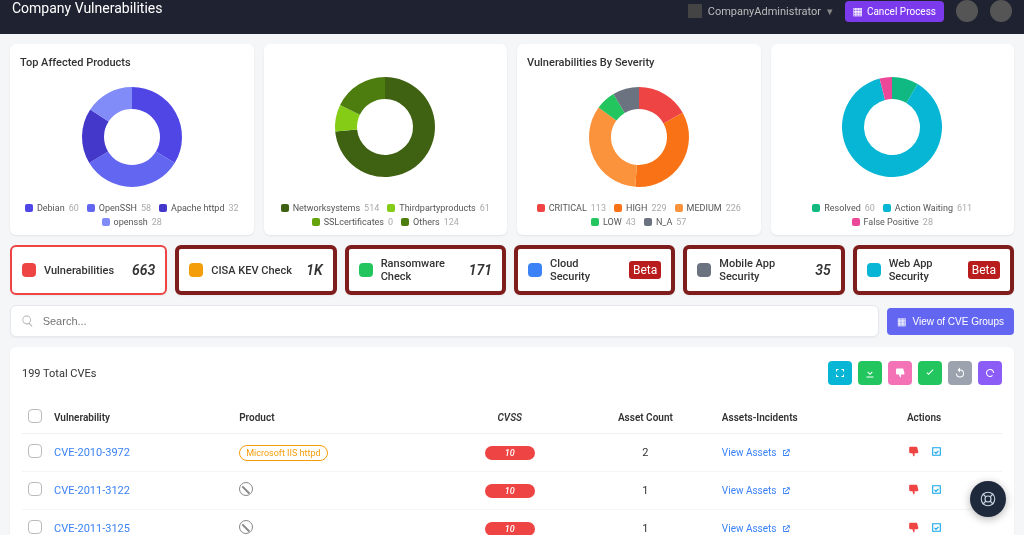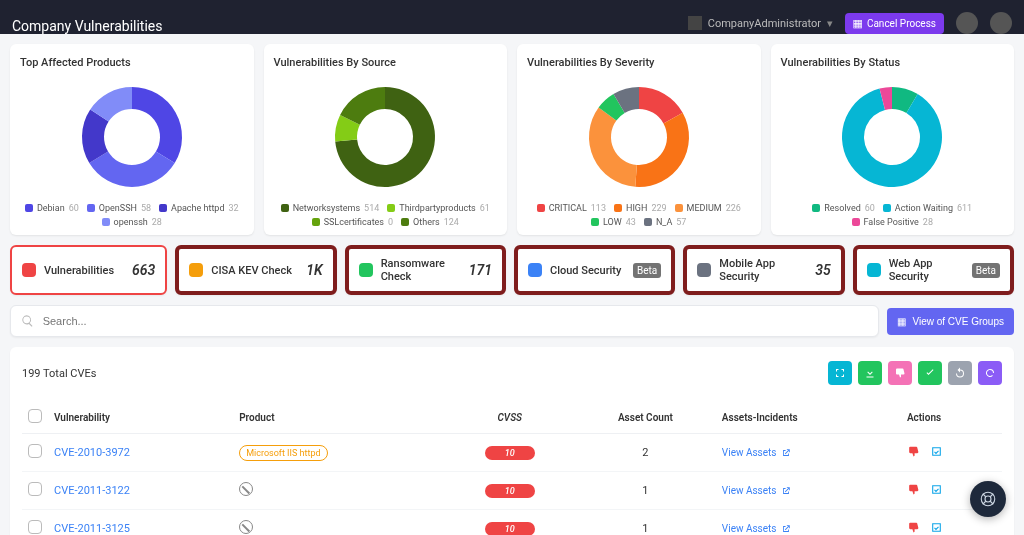--- a/index.html
+++ b/index.html
@@ -8,21 +8,21 @@
     background: #f5f6f8;
     font-size: 12px;
     color: #333;
     width: 1024px;
   }
   .topbar {
     background: #1f2230;
     color: #fff;
     height: 34px;
     display: flex;
-    align-items: flex-end;
+    align-items: flex-start;
     padding: 0 12px;
     justify-content: space-between;
   }
   .topbar .title { font-size: 14px; font-weight: 400; }
   .topbar .right { display: flex; align-items: center; gap: 12px; }
   .topbar .company-pill { display:flex; align-items:center; gap:6px; font-size:11px; color:#bbb;}
   .topbar .company-pill .sq { width:14px; height:14px; background:#444; }
   .topbar .create-btn {
     background:#7c3aed; color:#fff; font-size:10px; padding:4px 8px;
     border-radius:4px; display:flex; align-items:center; gap:4px;
@@ -65,22 +65,22 @@
     padding:8px 10px;
     display:flex; align-items:center; gap:8px;
     box-shadow: 0 1px 2px rgba(0,0,0,0.05);
     cursor:pointer;
   }
   .tab.active { border:2px solid #ef4444; }
   .tab .dot { width:14px; height:14px; border-radius:4px; flex-shrink:0;}
   .tab .label { font-size:11px; font-weight:500; color:#333;}
   .tab .value { font-size:14px; font-weight:600; margin-left:auto;font-style:italic;}
   .tab .beta-badge {
-    margin-left:auto; background:#737373; color:#fff;
-    font-size:10px; padding:2px 4px; border-radius:3px;
+    margin-left:auto; background:#b91c1c; color:#fff;
+    font-size:12px; padding:2px 4px; border-radius:3px;
   }
   
   .filter-bar {
     margin: 0 10px 10px 10px;
     display:flex; gap:8px; align-items:center;
   }
   .search-box {
     flex:1; background:#fff;
     border:1px solid #e6e8ec; border-radius:6px;
     display:flex; align-items:center; padding:8px 10px;
@@ -220,21 +220,20 @@
           <span class="cnt">32</span>
         </span>
         <span class="item">
           <span class="sw" style="background:#818cf8"></span>
           <span>openssh</span>
           <span class="cnt">28</span>
         </span>
       </div>
     </div>
     <div class="card">
-      <h3>Vulnerabilities By Source</h3>
       <div class="donut-wrap">
         <svg width="120" height="120" viewBox="0 0 120 120">
           <path d="M60 10 A50 50 0 1 1 10.212073243289694 64.60025534817909 L32.11876101624223 62.57614299498029 A28 28 0 1 0 60 32 Z" fill="#3f6212"></path>
           <path d="M10.212073243289694 64.60025534817909 A50 50 0 0 1 15.112965931815047 37.97378442488125 L34.863260921816426 47.665319277933506 A28 28 0 0 0 32.11876101624223 62.57614299498029 Z" fill="#84cc16"></path>
           <path d="M15.112965931815047 37.97378442488125 A50 50 0 0 1 15.112965931815047 37.97378442488125 L34.863260921816426 47.665319277933506 A28 28 0 0 0 34.863260921816426 47.665319277933506 Z" fill="#65a30d"></path>
           <path d="M15.112965931815047 37.97378442488125 A50 50 0 0 1 59.99999999999999 10 L59.99999999999999 32 A28 28 0 0 0 34.863260921816426 47.665319277933506 Z" fill="#4d7c0f"></path>
         </svg>
       </div>
       <div class="legend">
         <span class="item">
@@ -292,21 +291,20 @@
           <span class="cnt">43</span>
         </span>
         <span class="item">
           <span class="sw" style="background:#6b7280"></span>
           <span>N_A</span>
           <span class="cnt">57</span>
         </span>
       </div>
     </div>
     <div class="card">
-      <h3>Vulnerabilities By Status</h3>
       <div class="donut-wrap">
         <svg width="120" height="120" viewBox="0 0 120 120">
           <path d="M60 10 A50 50 0 0 1 85.6780267203178 17.09733174089699 L74.37969496337797 35.97450577490231 A28 28 0 0 0 60 32 Z" fill="#10b981"></path>
           <path d="M85.6780267203178 17.09733174089699 A50 50 0 1 1 47.54809360615382 11.575315931243367 L53.02693241944614 32.88217692149628 A28 28 0 1 0 74.37969496337797 35.97450577490231 Z" fill="#06b6d4"></path>
           <path d="M47.54809360615382 11.575315931243367 A50 50 0 0 1 60.000000000000036 10 L60.00000000000002 32 A28 28 0 0 0 53.02693241944614 32.88217692149628 Z" fill="#ec4899"></path>
         </svg>
       </div>
       <div class="legend">
         <span class="item">
           <span class="sw" style="background:#10b981"></span>

